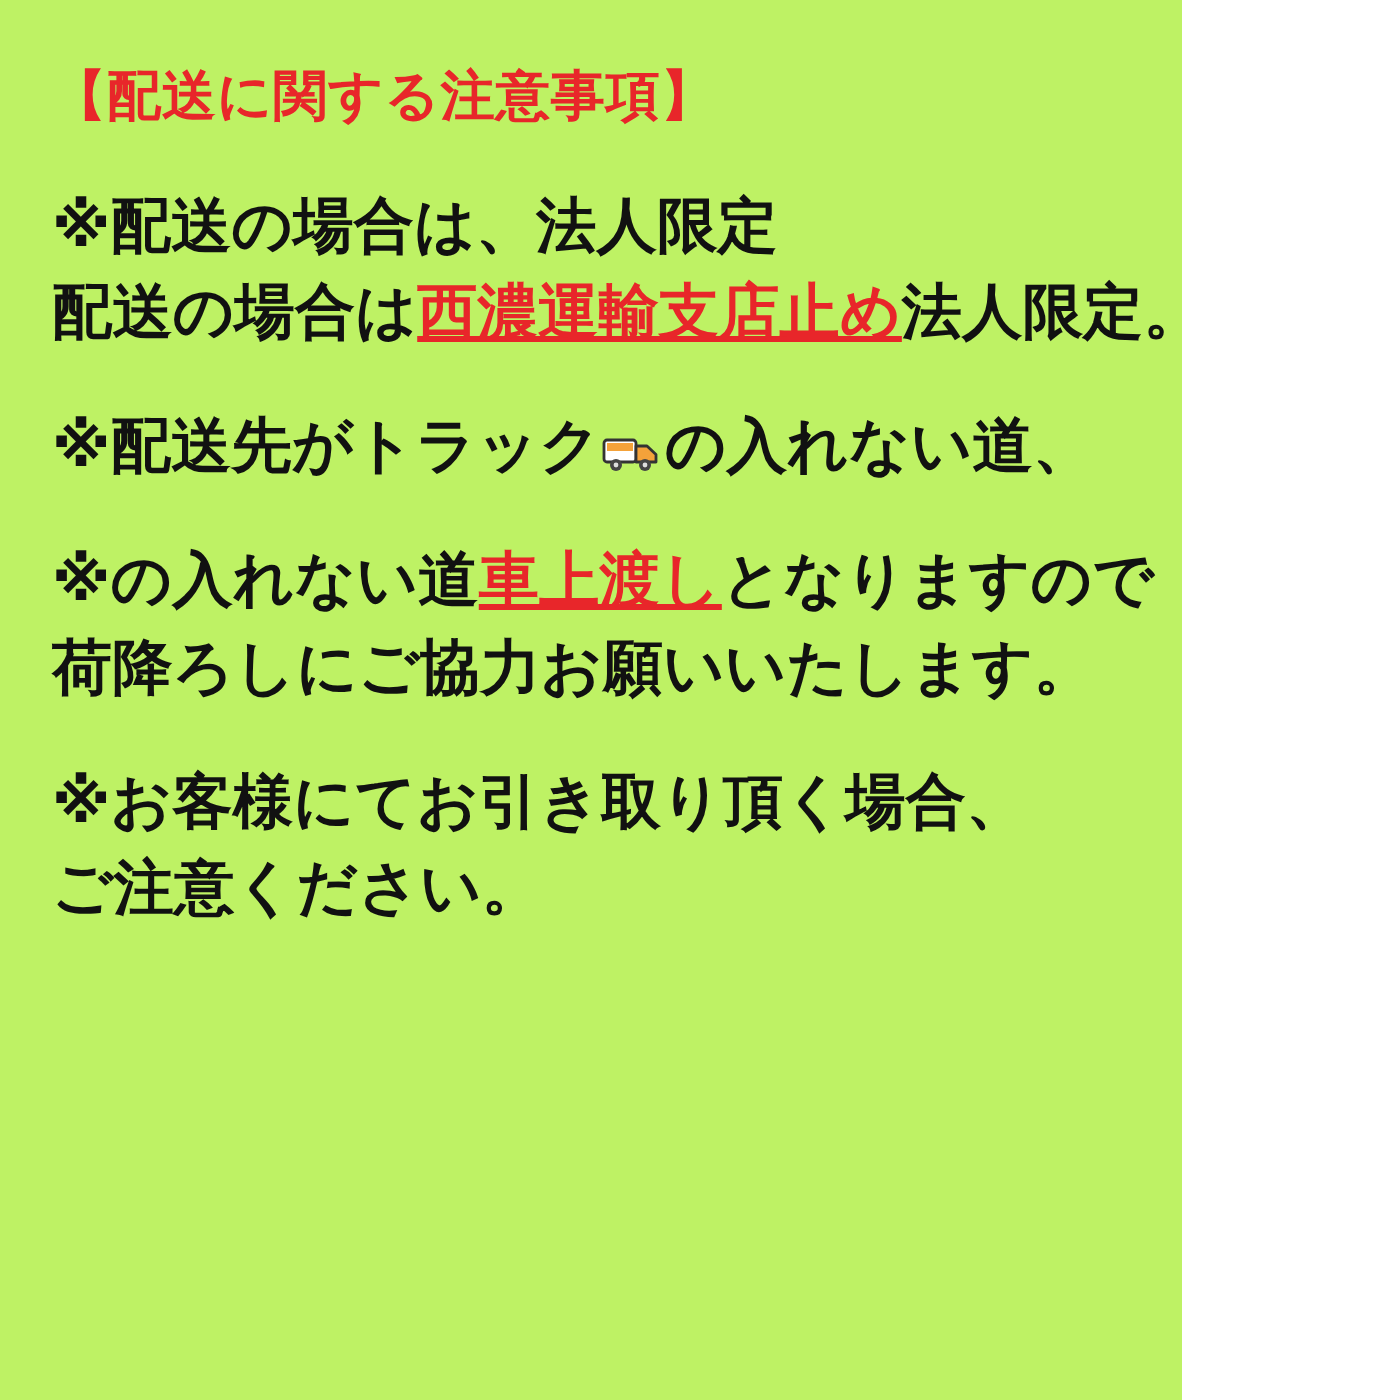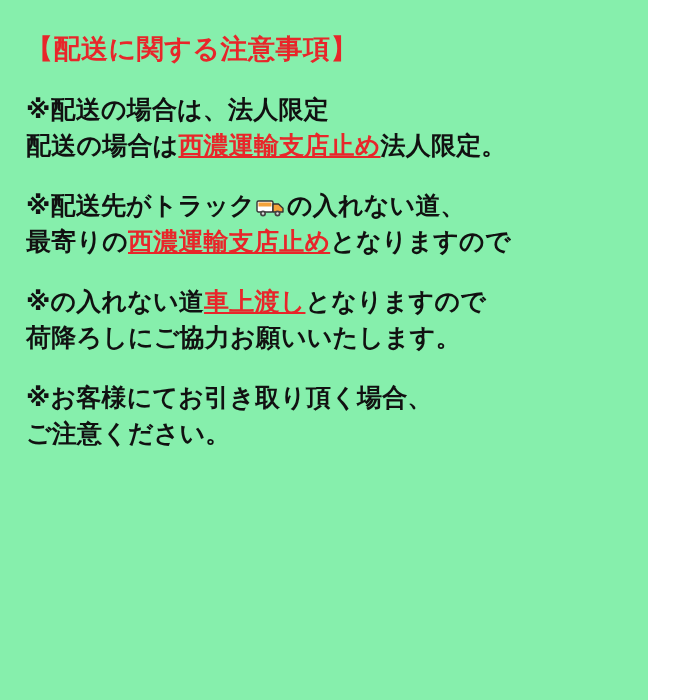--- a/index.html
+++ b/index.html
@@ -8,40 +8,40 @@
   }
   body {
     width: 700px;
     height: 700px;
     background: #ffffff;
     font-family: "DejaVu Sans", sans-serif;
     overflow: hidden;
   }
   .page {
     box-sizing: border-box;
-    width: 648px;
+    width: 591px;
     height: 700px;
-    background: #86efac;
+    background: #bef264;
     padding: 28px 24px 20px 26px;
   }
   .heading {
     color: #e8262a;
     font-size: 27px;
     font-weight: bold;
     line-height: 1.25;
     letter-spacing: 0.5px;
     margin: 4px 0 26px 0;
     white-space: nowrap;
   }
   .block {
     margin-bottom: 24px;
   }
   .line {
     color: #111111;
-    font-size: 25px;
+    font-size: 30px;
     font-weight: bold;
     line-height: 1.44;
     letter-spacing: 0.2px;
     white-space: nowrap;
   }
   .red {
     color: #e8262a;
     text-decoration: underline;
   }
   .truck-icon {
@@ -69,21 +69,20 @@
       <div class="block">
         <div class="line"><span>※配送先がトラック</span><span class="truck-icon"><svg viewBox="0 0 30 22" width="30" height="22" xmlns="http://www.w3.org/2000/svg">
               <rect x="1" y="5" width="16" height="11" rx="1.5" fill="#ffffff" stroke="#333333" stroke-width="1.4"></rect>
               <path d="M17 8 h5.5 l4.5 4.2 V16 H17 Z" fill="#f4a23a" stroke="#333333" stroke-width="1.4" stroke-linejoin="round"></path>
               <rect x="2.5" y="6.5" width="13" height="4" fill="#f4a23a"></rect>
               <circle cx="7" cy="17.5" r="3" fill="#444444"></circle>
               <circle cx="7" cy="17.5" r="1.2" fill="#dddddd"></circle>
               <circle cx="21.5" cy="17.5" r="3" fill="#444444"></circle>
               <circle cx="21.5" cy="17.5" r="1.2" fill="#dddddd"></circle>
             </svg></span><span>の入れない道、</span></div>
-        <div class="line"><span>最寄りの</span><span class="red">西濃運輸支店止め</span><span>となりますので</span></div>
       </div>
       <div class="block">
         <div class="line"><span>※の入れない道</span><span class="red">車上渡し</span><span>となりますので</span></div>
         <div class="line"><span>荷降ろしにご協力お願いいたします。</span></div>
       </div>
       <div class="block">
         <div class="line"><span>※お客様にてお引き取り頂く場合、</span></div>
         <div class="line"><span>ご注意ください。</span></div>
       </div>
     </div>

